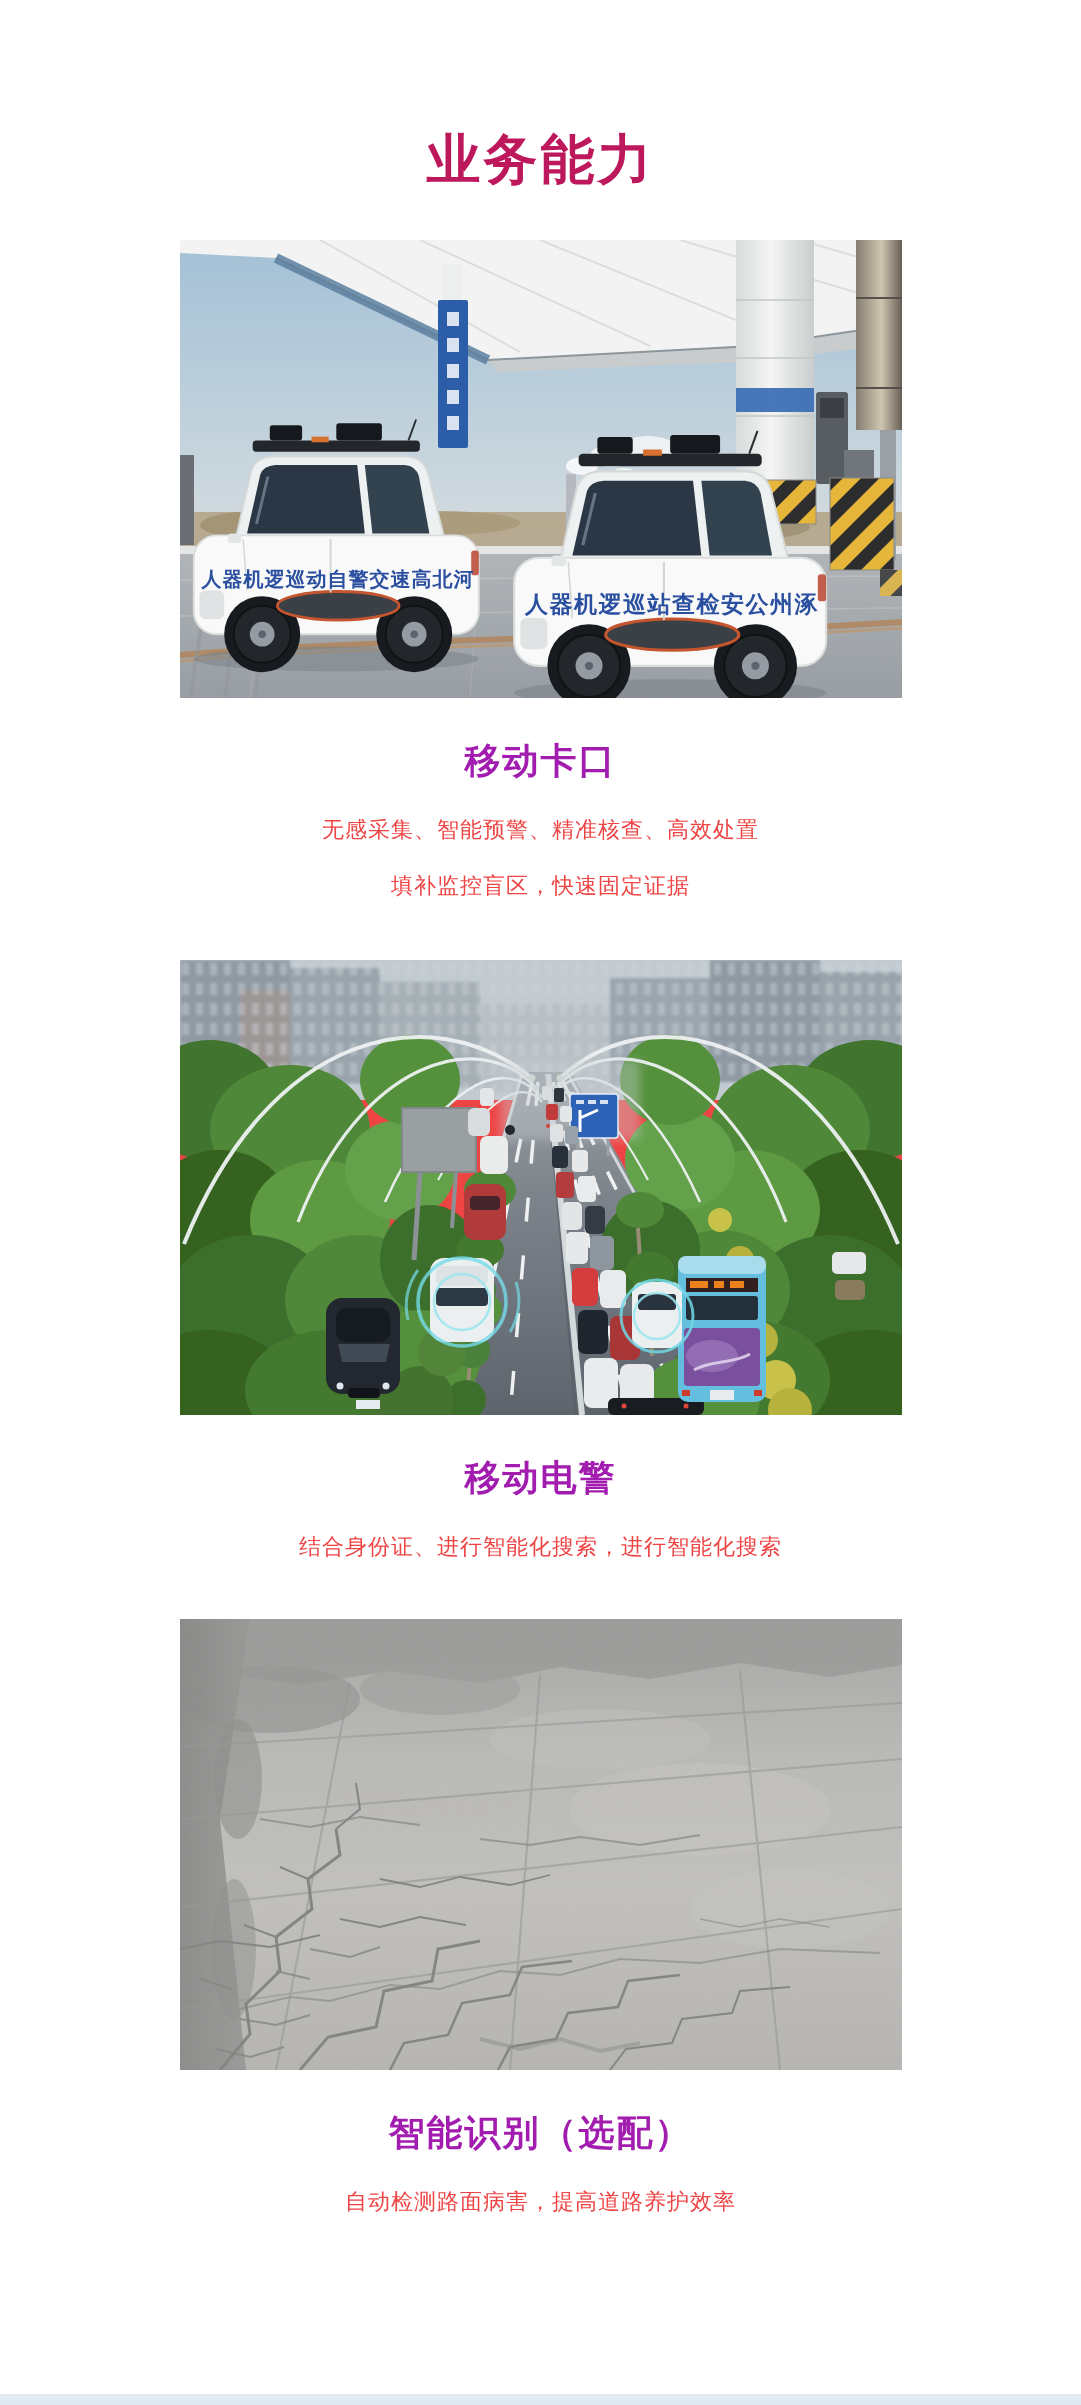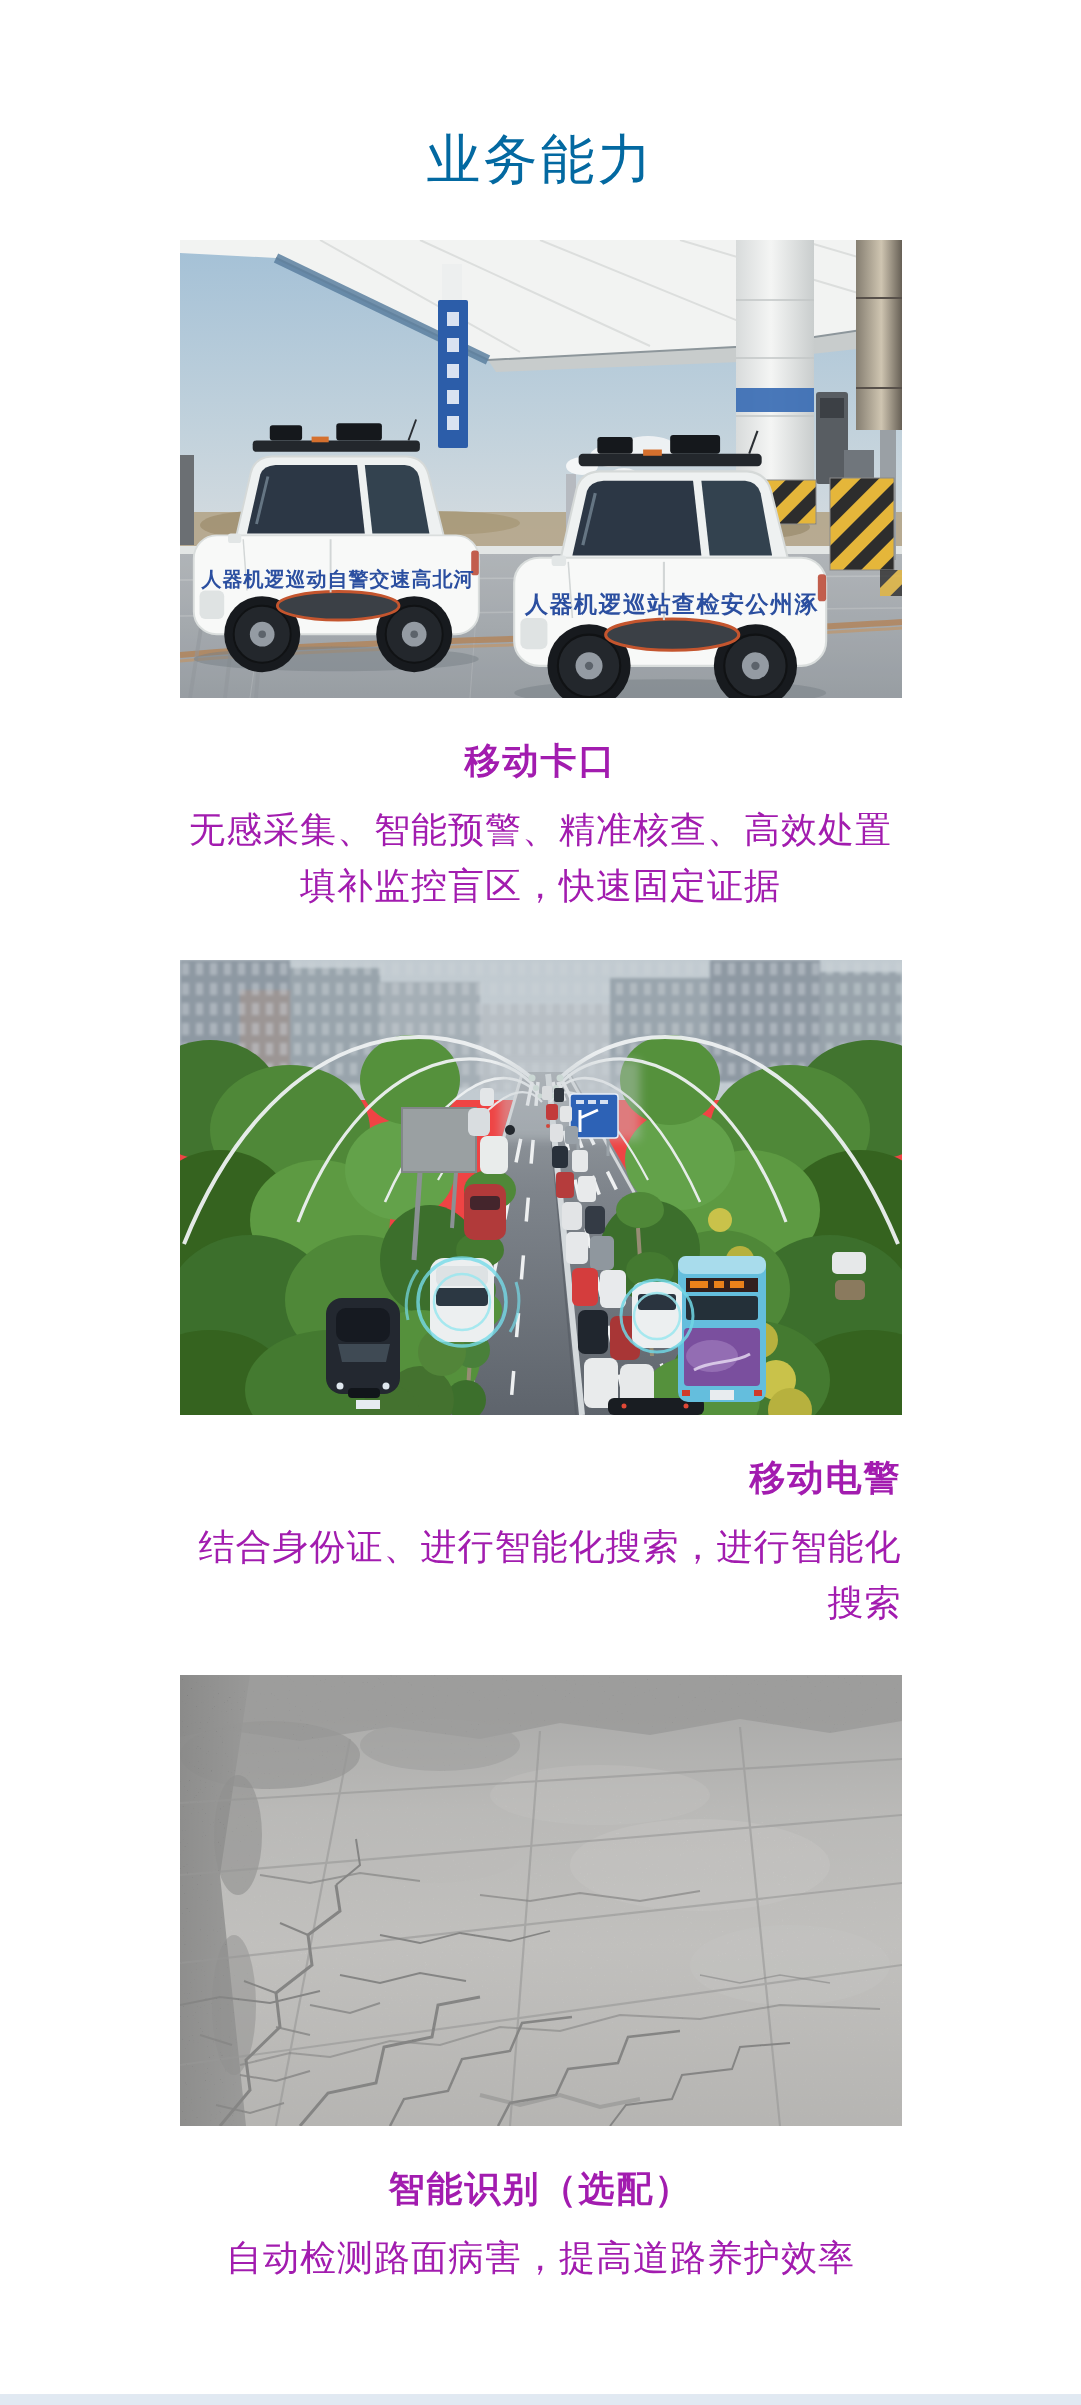--- a/index.html
+++ b/index.html
@@ -2,38 +2,38 @@
 <html lang="zh"><head>
 <meta charset="utf-8">
 <style>
   html,body{margin:0;padding:0;background:#ffffff;}
   body{
     width:1081px;height:2405px;position:relative;overflow:hidden;
     font-family:"Liberation Sans","DejaVu Sans",sans-serif;
   }
   .page-title{
     margin:0;padding-top:126px;height:66px;line-height:66px;
-    text-align:center;font-size:54px;font-weight:400;color:#0369a1;letter-spacing:3px;
+    text-align:center;font-size:54px;font-weight:700;color:#be185d;letter-spacing:3px;
   }
   .content{width:722px;margin:0 auto;}
   .section{text-align:center;}
   .sec-1{margin-top:48px;}
-  .sec-2{margin-top:46px;text-align:right;}
+  .sec-2{margin-top:46px;}
   .sec-3{margin-top:44px;}
   .photo{width:722px;margin:0 auto;overflow:hidden;position:relative;background:#ef4444;}
   .photo svg{display:block;}
   .ph1{height:458px;}
   .ph2{height:455px;}
   .ph3{height:451px;}
   .caption{
     margin:38px 0 0;font-size:36px;line-height:50px;font-weight:700;
     color:#a21caf;letter-spacing:2px;
   }
   .desc{
-    margin:16px 0 0;font-size:36px;line-height:56px;color:#a21caf;letter-spacing:1px;
+    margin:16px 0 0;font-size:22px;line-height:56px;color:#ef4444;letter-spacing:1px;
   }
   .desc + .desc{margin:0;}
   .footer-bar{
     position:absolute;left:0;right:0;bottom:0;height:11px;background:#e1e9f2;
   }
 </style>
 </head>
 <body>
 
 <h1 class="page-title">业务能力</h1>

